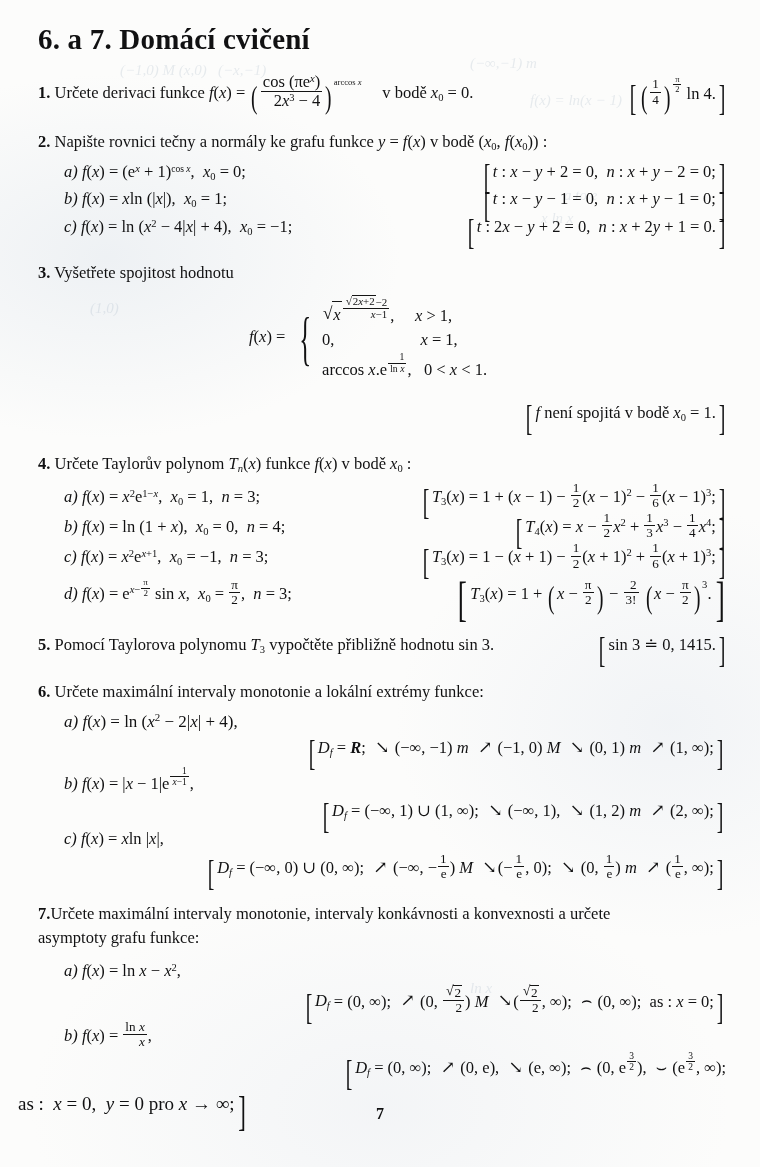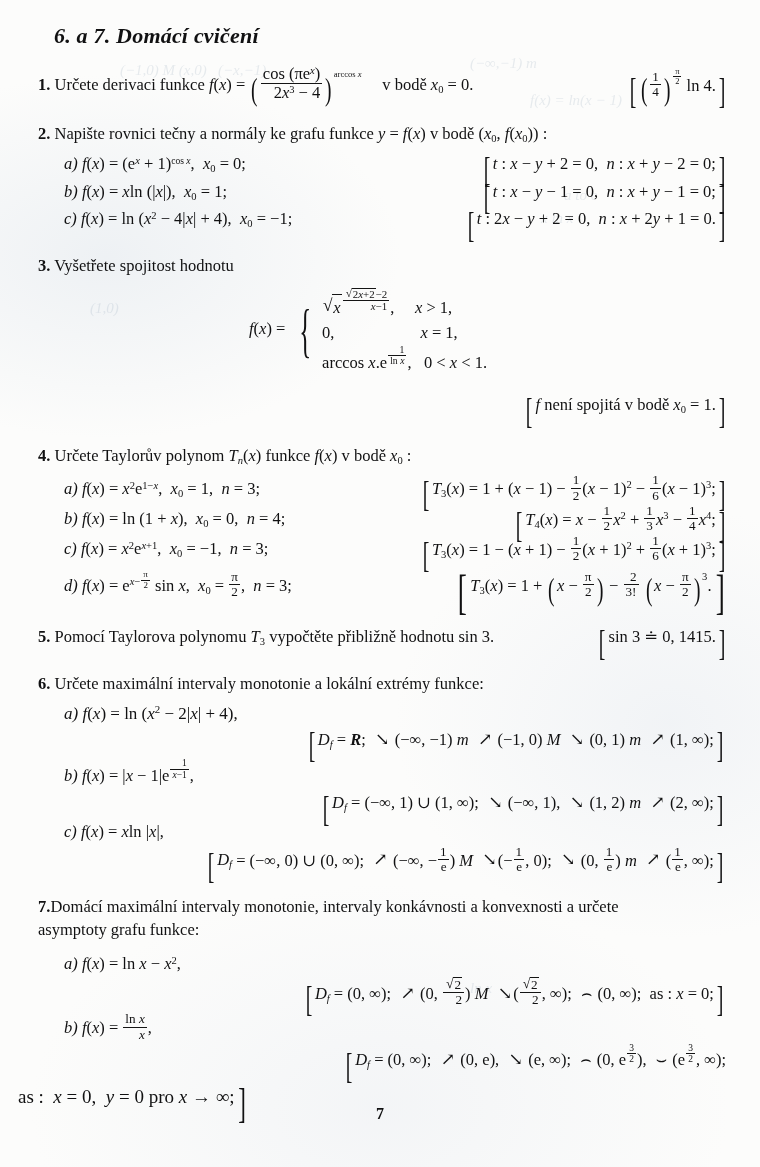--- a/index.html
+++ b/index.html
@@ -24,26 +24,25 @@
     width: 760px; height: 1167px;
   }
   .content {
     position: absolute;
     left: 38px; top: 24px;
     width: 690px;
   }
 
   
   h1.title {
-    font-size: 22px;
+    font-size: 29px;
     font-weight: bold;
     letter-spacing: 0.2px;
-    margin: 0 0 17px 16px;
+    margin: 0 0 17px 0;
     line-height: 1.1;
-    font-style: italic;
   }
   .prob {
     margin: 0 0 6px 0;
   }
   .stmt {
     font-size: 16.5px;
     line-height: 1.42;
     margin: 0;
   }
   .num {
@@ -351,21 +350,21 @@
         <div class="rightline" style="padding-right:2px; margin-left:-20px;">
           <span class="brk">[</span><span class="mi">D<sub>f</sub></span> = (−∞, 0) ∪ (0, ∞);&nbsp; <span class="arrow">↗</span>&nbsp;(−∞, −<span class="frac"><span class="n">1</span><span class="d">e</span></span>) <span class="it">M</span>&nbsp; <span class="arrow">↘</span>(−<span class="frac"><span class="n">1</span><span class="d">e</span></span>, 0);&nbsp; <span class="arrow">↘</span>&nbsp;(0, <span class="frac"><span class="n">1</span><span class="d">e</span></span>) <span class="it">m</span>&nbsp; <span class="arrow">↗</span>&nbsp;(<span class="frac"><span class="n">1</span><span class="d">e</span></span>, ∞);<span class="brk">]</span>
         </div>
       </div>
     </div>
 
     <div class="spacer14"></div>
 
     <div class="prob">
       <div class="stmt">
-        <span class="num">7.</span><span>Domácí maximální intervaly monotonie, intervaly konkávnosti a konvexnosti a určete</span><br>
+        <span class="num">7.</span><span>Určete maximální intervaly monotonie, intervaly konkávnosti a konvexnosti a určete</span><br>
         <span>asymptoty grafu funkce:</span>
       </div>
       <div class="spacer10"></div>
 
       <div class="indent">
         <div style="font-size:16.5px; line-height:1.5;">
           <span class="it">a)</span>
           <span class="mi">f</span>(<span class="mi">x</span>) = <span class="mrm">ln</span> <span class="mi">x</span> − <span class="mi">x</span><sup>2</sup>,
         </div>
         <div class="rightline" style="padding-right:2px;">

